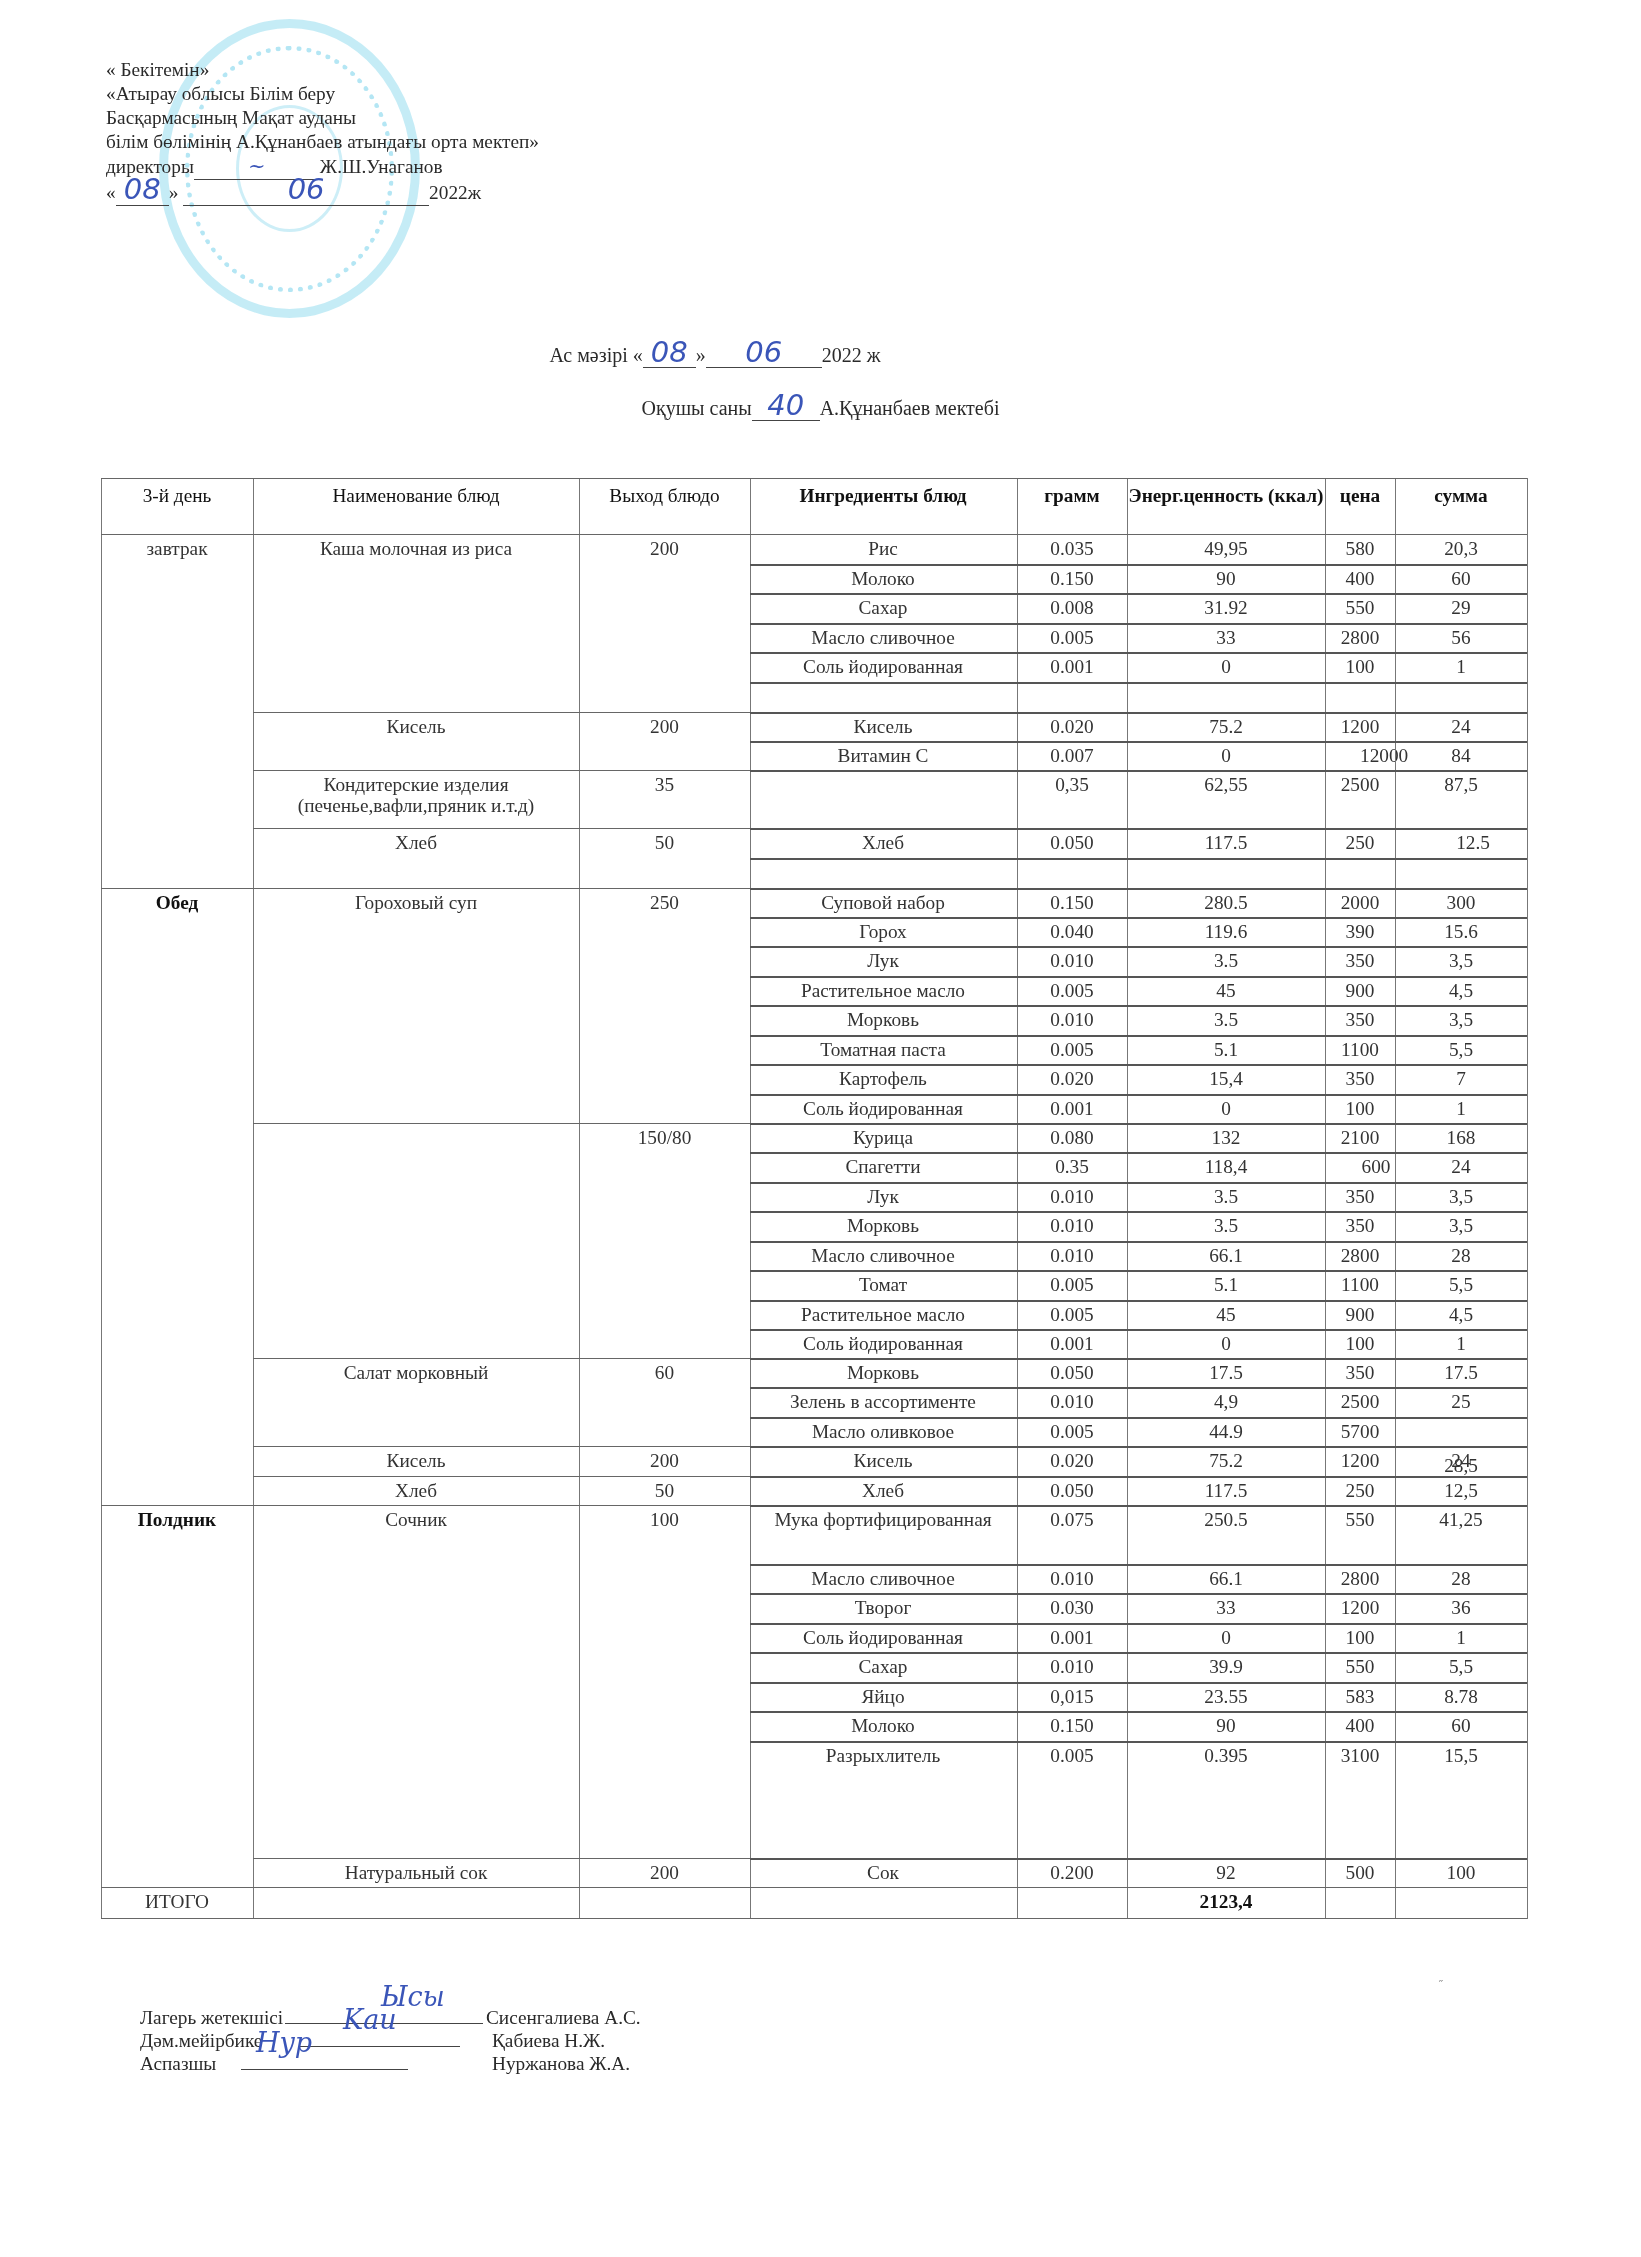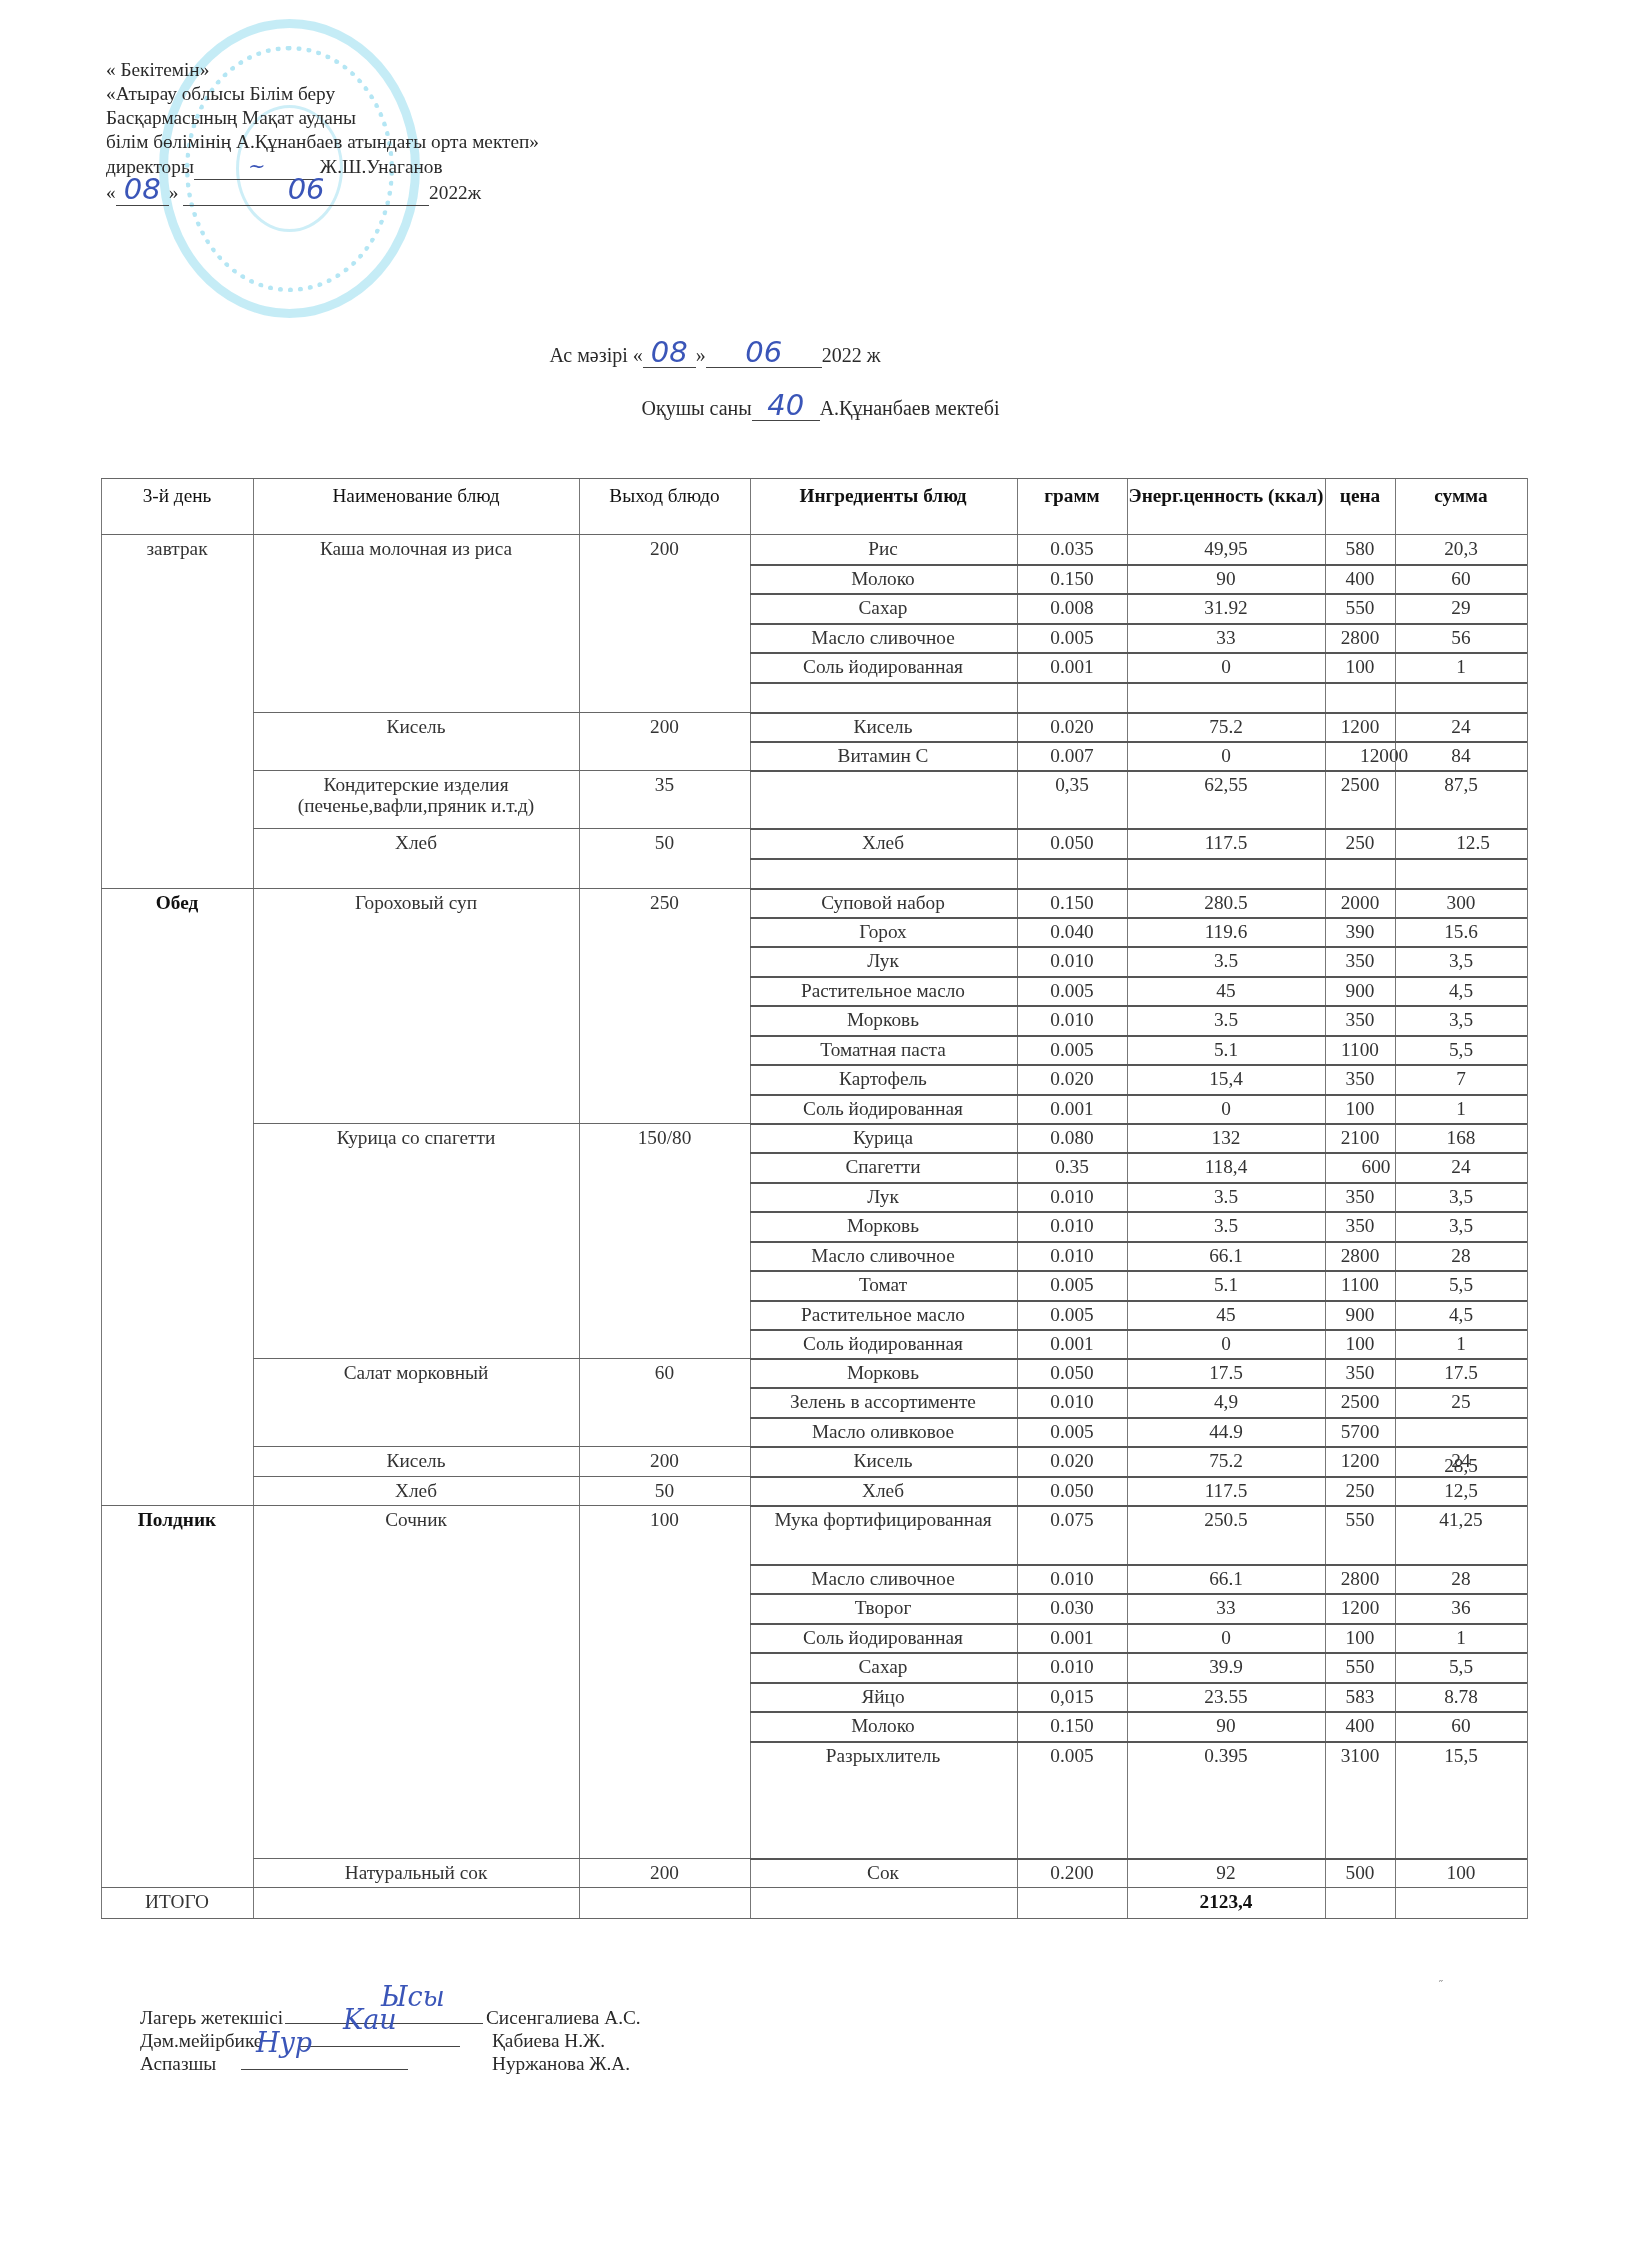--- a/index.html
+++ b/index.html
@@ -76,21 +76,20 @@
     <div class="cell" style="left: 253px; top: 534px; width: 326px; height: 178px;">Каша молочная из риса</div>
     <div class="cell" style="left: 579px; top: 534px; width: 171px; height: 178px;">200</div>
     <div class="cell" style="left: 253px; top: 712px; width: 326px; height: 58px;">Кисель</div>
     <div class="cell" style="left: 579px; top: 712px; width: 171px; height: 58px;">200</div>
     <div class="cell" style="left: 253px; top: 770px; width: 326px; height: 59px;">Кондитерские изделия (печенье,вафли,пряник и.т.д)</div>
     <div class="cell" style="left: 579px; top: 770px; width: 171px; height: 59px;">35</div>
     <div class="cell" style="left: 253px; top: 828px; width: 326px; height: 60px;">Хлеб</div>
     <div class="cell" style="left: 579px; top: 828px; width: 171px; height: 60px;">50</div>
     <div class="cell" style="left: 253px; top: 888px; width: 326px; height: 235px;">Гороховый суп</div>
     <div class="cell" style="left: 579px; top: 888px; width: 171px; height: 235px;">250</div>
-    <div class="cell" style="left: 253px; top: 1123px; width: 326px; height: 236px;">Курица со спагетти</div>
     <div class="cell" style="left: 579px; top: 1123px; width: 171px; height: 236px;">150/80</div>
     <div class="cell" style="left: 253px; top: 1358px; width: 326px; height: 88px;">Салат морковный</div>
     <div class="cell" style="left: 579px; top: 1358px; width: 171px; height: 88px;">60</div>
     <div class="cell" style="left: 253px; top: 1446px; width: 326px; height: 30px;">Кисель</div>
     <div class="cell" style="left: 579px; top: 1446px; width: 171px; height: 30px;">200</div>
     <div class="cell" style="left: 253px; top: 1476px; width: 326px; height: 29px;">Хлеб</div>
     <div class="cell" style="left: 579px; top: 1476px; width: 171px; height: 29px;">50</div>
     <div class="cell" style="left: 253px; top: 1505px; width: 326px; height: 352px;">Сочник</div>
     <div class="cell" style="left: 579px; top: 1505px; width: 171px; height: 352px;">100</div>
     <div class="cell" style="left: 253px; top: 1858px; width: 326px; height: 29px;">Натуральный сок</div>

